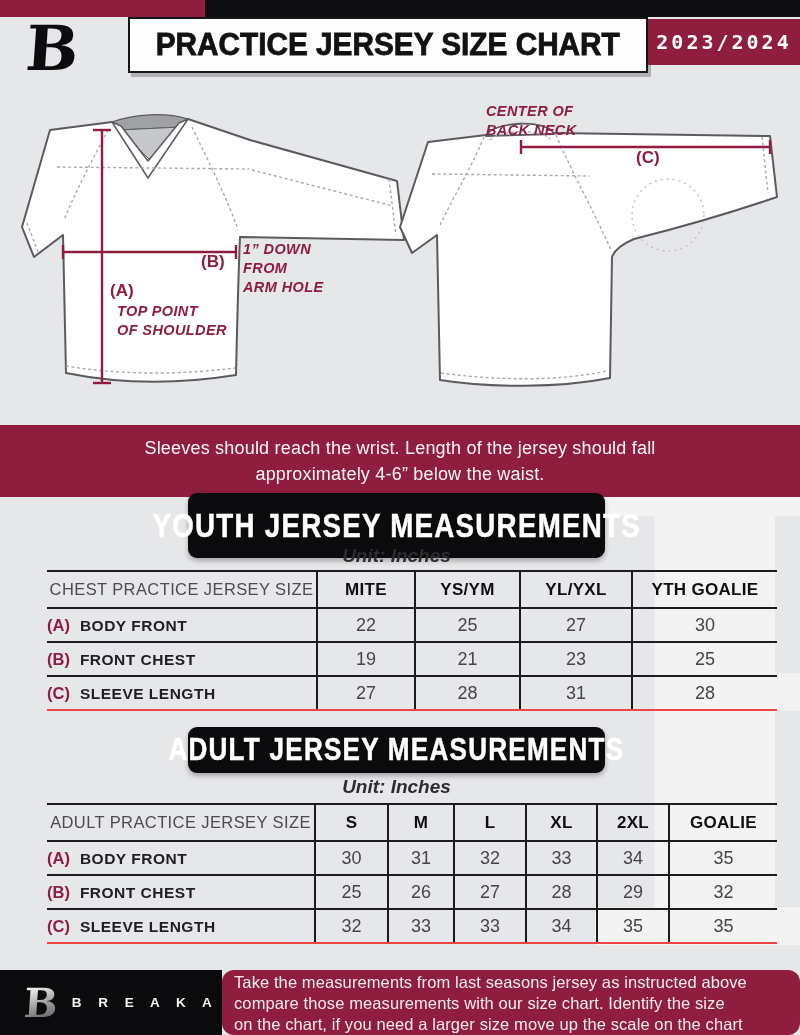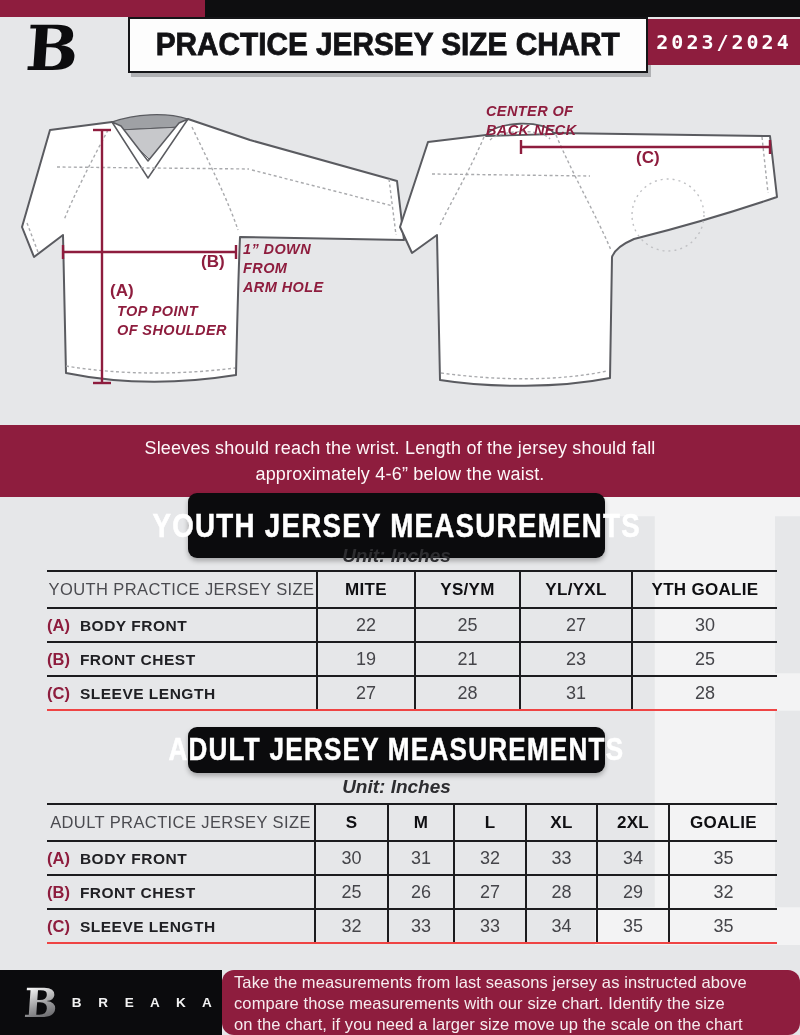--- a/index.html
+++ b/index.html
@@ -223,21 +223,21 @@
   <table class="meas tbl-youth">
     <colgroup>
         <col style="width:270px">
         <col style="width:98px">
         <col style="width:105px">
         <col style="width:112px">
         <col style="width:145px">
       </colgroup>
     <thead>
       <tr>
-        <th class="lbl">YOUTH PRACTICE JERSEY SIZE</th>
+        <th class="lbl">CHEST PRACTICE JERSEY SIZE</th>
         <th class="col">MITE</th>
         <th class="col">YS/YM</th>
         <th class="col">YL/YXL</th>
         <th class="col">YTH GOALIE</th>
       </tr>
     </thead>
     <tbody>
       <tr>
         <td class="rowlab">
           <span class="key">(A)</span><span class="rlab">BODY FRONT</span>

